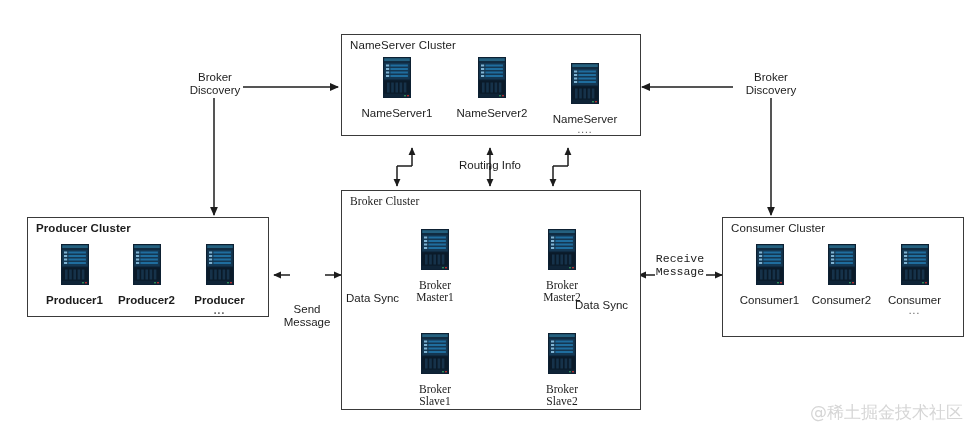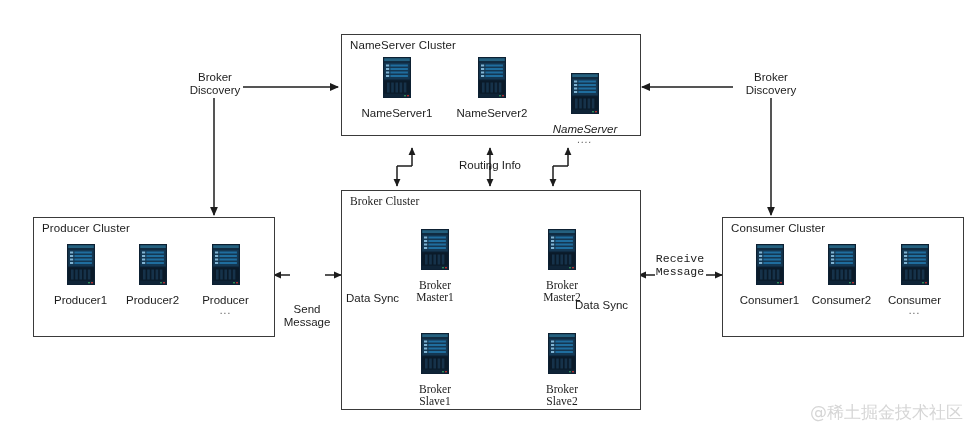--- a/index.html
+++ b/index.html
@@ -178,21 +178,21 @@
         <rect x="18.6" y="25.5" width="2.6" height="10" fill="#16324a"></rect>
         <rect x="22.8" y="25.5" width="2.6" height="10" fill="#16324a"></rect>
         <rect x="3.2" y="37" width="25.6" height="3.2" fill="#0f2437"></rect>
         <rect x="23" y="38" width="2" height="1.4" fill="#2e8b57"></rect>
         <rect x="26" y="38" width="2" height="1.4" fill="#b03030"></rect>
       </svg>
       <div class="label">NameServer2</div>
       <div class="ellip"></div>
     </div>
 
-    <div class="node" style="left:203px;top:38px;width:80px;font-style:italic;">
+    <div class="node" style="left:203px;top:28px;width:80px;">
       <svg class="tower" viewBox="0 0 32 41">
         <rect x="2" y="0" width="28" height="41" fill="#0d2032"></rect>
         <rect x="3.2" y="1.2" width="25.6" height="3" fill="#24607f"></rect>
         <rect x="3.2" y="5.5" width="25.6" height="17" fill="#143752"></rect>
         <rect x="5" y="7.5" width="3.2" height="2" fill="#7fb4d4"></rect>
         <rect x="9.4" y="7.5" width="17.5" height="2" fill="#1f6d9e"></rect>
         <rect x="5" y="11" width="3.2" height="2" fill="#7fb4d4"></rect>
         <rect x="9.4" y="11" width="17.5" height="2" fill="#1f6d9e"></rect>
         <rect x="5" y="14.5" width="3.2" height="2" fill="#7fb4d4"></rect>
         <rect x="9.4" y="14.5" width="17.5" height="2" fill="#1f6d9e"></rect>
@@ -318,21 +318,21 @@
         <rect x="22.8" y="25.5" width="2.6" height="10" fill="#16324a"></rect>
         <rect x="3.2" y="37" width="25.6" height="3.2" fill="#0f2437"></rect>
         <rect x="23" y="38" width="2" height="1.4" fill="#2e8b57"></rect>
         <rect x="26" y="38" width="2" height="1.4" fill="#b03030"></rect>
       </svg>
       <div class="label">Broker</div>
       <div class="label2">Slave2</div>
     </div>
   </div>
 
-  <div class="cluster" style="left:33px;top:217px;width:242px;height:120px;">
+  <div class="cluster" style="left:27px;top:217px;width:242px;height:100px;font-weight:bold;">
     <div class="cluster-title">Producer Cluster</div>
 
     <div class="node" style="left:10px;top:26px;width:73px;">
       <svg class="tower" viewBox="0 0 32 41">
         <rect x="2" y="0" width="28" height="41" fill="#0d2032"></rect>
         <rect x="3.2" y="1.2" width="25.6" height="3" fill="#24607f"></rect>
         <rect x="3.2" y="5.5" width="25.6" height="17" fill="#143752"></rect>
         <rect x="5" y="7.5" width="3.2" height="2" fill="#7fb4d4"></rect>
         <rect x="9.4" y="7.5" width="17.5" height="2" fill="#1f6d9e"></rect>
         <rect x="5" y="11" width="3.2" height="2" fill="#7fb4d4"></rect>

